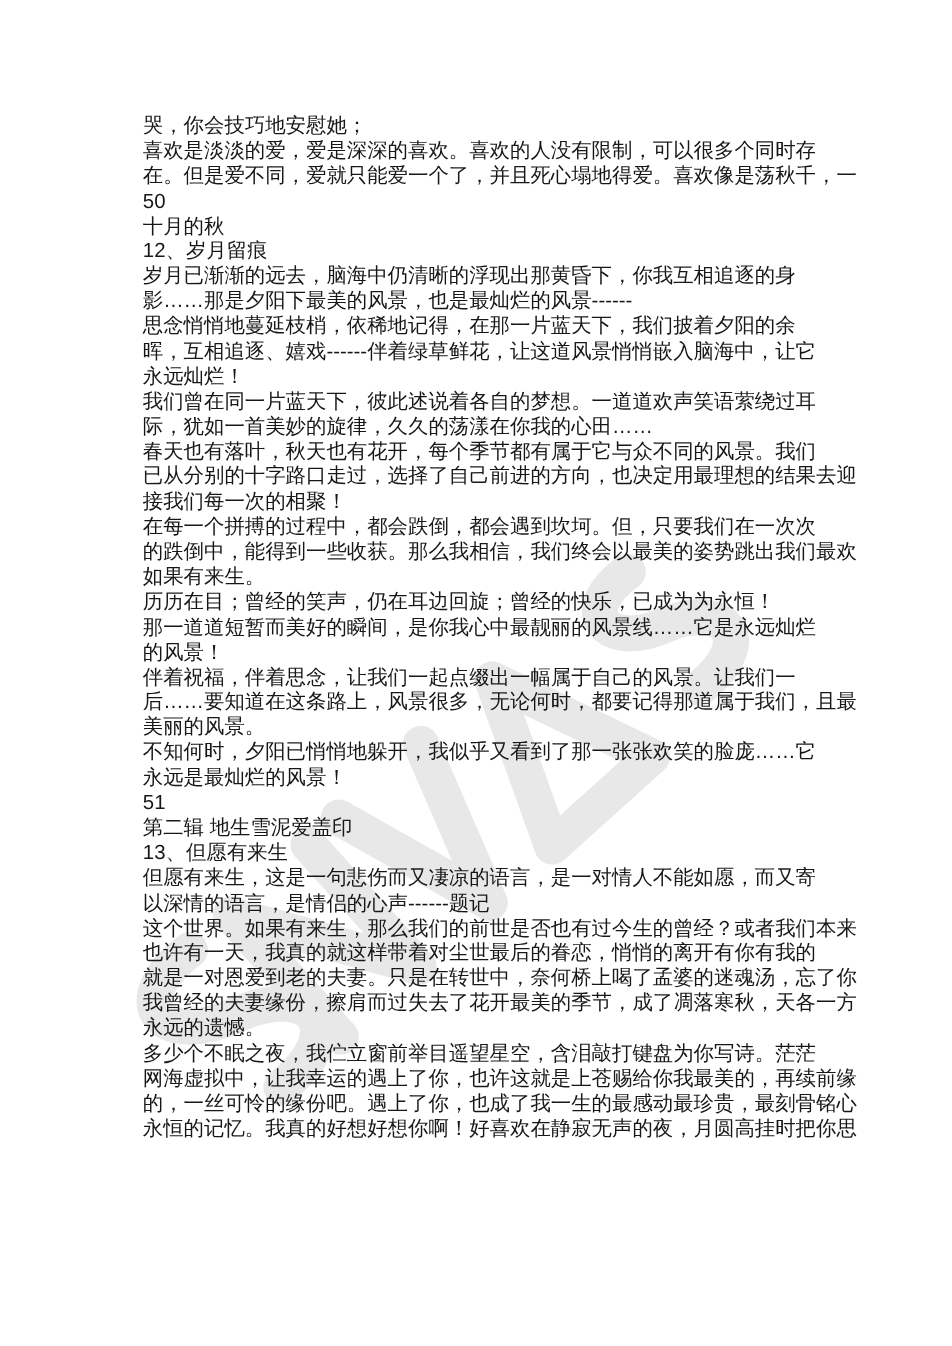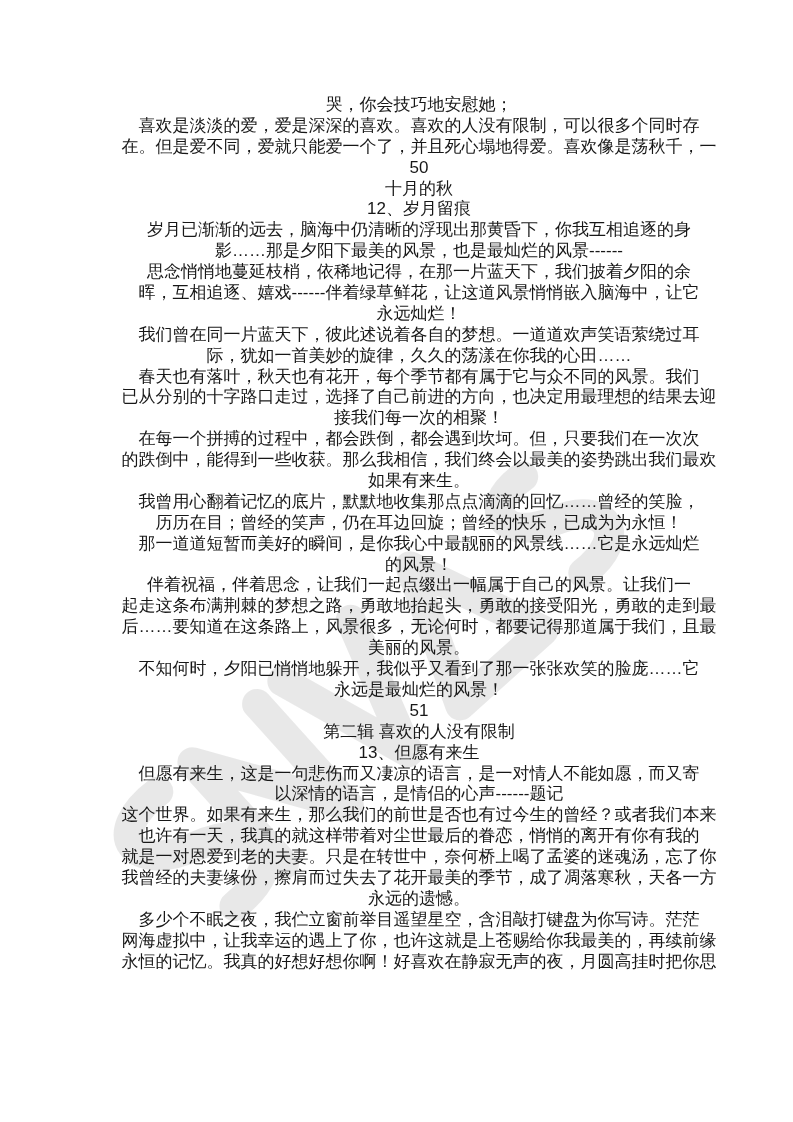--- a/index.html
+++ b/index.html
@@ -11,21 +11,20 @@
     width: 793px;
     height: 1122px;
     position: relative;
     overflow: hidden;
     font-family: "Liberation Sans", "DejaVu Sans", sans-serif;
   }
   .page {
     position: absolute;
     inset: 0;
     background: #ffffff;
-    text-align: center;
   }
   .watermark {
     position: absolute;
     left: 25px;
     top: 385px;
     width: 640px;
     height: 660px;
     z-index: 1;
     pointer-events: none;
   }
@@ -74,38 +73,37 @@
       <div class="line">晖，互相追逐、嬉戏------伴着绿草鲜花，让这道风景悄悄嵌入脑海中，让它</div>
       <div class="line">永远灿烂！</div>
       <div class="line">我们曾在同一片蓝天下，彼此述说着各自的梦想。一道道欢声笑语萦绕过耳</div>
       <div class="line">际，犹如一首美妙的旋律，久久的荡漾在你我的心田……</div>
       <div class="line">春天也有落叶，秋天也有花开，每个季节都有属于它与众不同的风景。我们</div>
       <div class="line">已从分别的十字路口走过，选择了自己前进的方向，也决定用最理想的结果去迎</div>
       <div class="line">接我们每一次的相聚！</div>
       <div class="line">在每一个拼搏的过程中，都会跌倒，都会遇到坎坷。但，只要我们在一次次</div>
       <div class="line">的跌倒中，能得到一些收获。那么我相信，我们终会以最美的姿势跳出我们最欢</div>
       <div class="line">如果有来生。</div>
-      <div class="line">我曾用心翻着记忆的底片，默默地收集那点点滴滴的回忆……曾经的笑脸，</div>
       <div class="line">历历在目；曾经的笑声，仍在耳边回旋；曾经的快乐，已成为为永恒！</div>
       <div class="line">那一道道短暂而美好的瞬间，是你我心中最靓丽的风景线……它是永远灿烂</div>
       <div class="line">的风景！</div>
       <div class="line">伴着祝福，伴着思念，让我们一起点缀出一幅属于自己的风景。让我们一</div>
-      <div class="line">起走这条布满荆棘的梦想之路，勇敢地抬起头，勇敢的接受阳光，勇敢的走到最</div>
       <div class="line">后……要知道在这条路上，风景很多，无论何时，都要记得那道属于我们，且最</div>
       <div class="line">美丽的风景。</div>
       <div class="line">不知何时，夕阳已悄悄地躲开，我似乎又看到了那一张张欢笑的脸庞……它</div>
       <div class="line">永远是最灿烂的风景！</div>
       <div class="line">51</div>
-      <div class="line">第二辑 喜欢的人没有限制</div>
+      <div class="line">第二辑 地生雪泥爱盖印</div>
       <div class="line">13、但愿有来生</div>
       <div class="line">但愿有来生，这是一句悲伤而又凄凉的语言，是一对情人不能如愿，而又寄</div>
       <div class="line">以深情的语言，是情侣的心声------题记</div>
       <div class="line">这个世界。如果有来生，那么我们的前世是否也有过今生的曾经？或者我们本来</div>
       <div class="line">也许有一天，我真的就这样带着对尘世最后的眷恋，悄悄的离开有你有我的</div>
       <div class="line">就是一对恩爱到老的夫妻。只是在转世中，奈何桥上喝了孟婆的迷魂汤，忘了你</div>
       <div class="line">我曾经的夫妻缘份，擦肩而过失去了花开最美的季节，成了凋落寒秋，天各一方</div>
       <div class="line">永远的遗憾。</div>
       <div class="line">多少个不眠之夜，我伫立窗前举目遥望星空，含泪敲打键盘为你写诗。茫茫</div>
       <div class="line">网海虚拟中，让我幸运的遇上了你，也许这就是上苍赐给你我最美的，再续前缘</div>
+      <div class="line">的，一丝可怜的缘份吧。遇上了你，也成了我一生的最感动最珍贵，最刻骨铭心</div>
       <div class="line">永恒的记忆。我真的好想好想你啊！好喜欢在静寂无声的夜，月圆高挂时把你思</div>
     </div>
 
 </div>
 
 </body></html>

